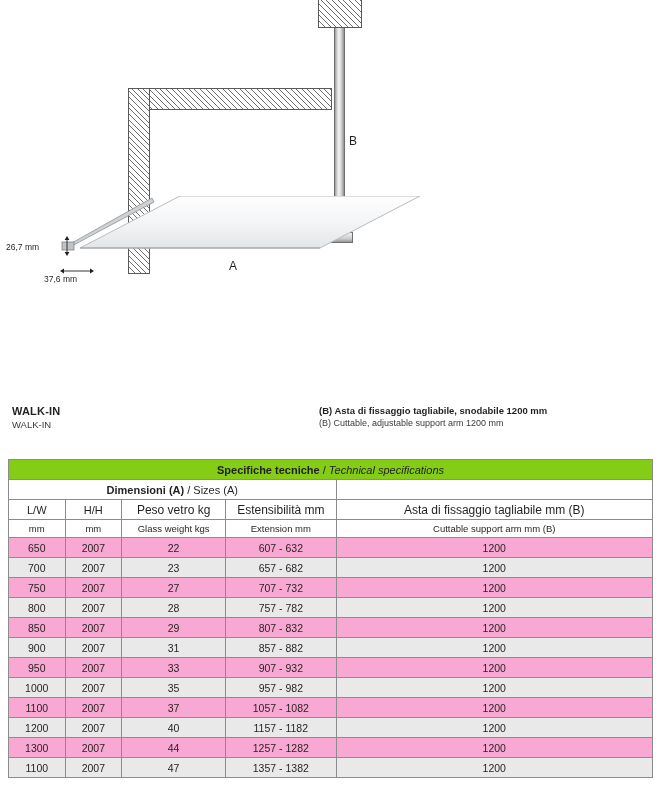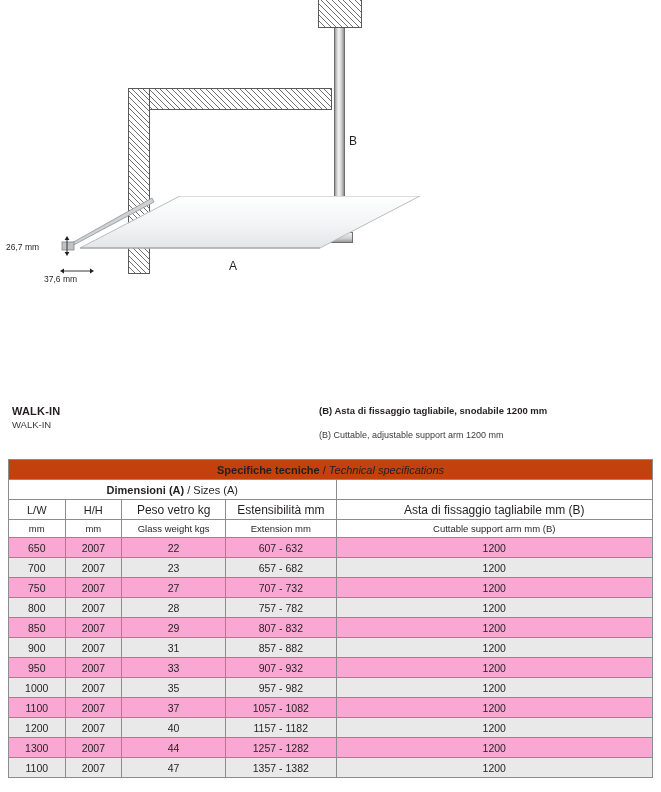--- a/index.html
+++ b/index.html
@@ -167,21 +167,21 @@
     text-align: left;
     width: 330px;
   }
   .head-right .t1 {
     font-size: 9.5px;
     font-weight: bold;
   }
   .head-right .t2 {
     font-size: 9px;
     color: #3a3a3a;
-    margin-top: 14px;
+    margin-top: 2px;
   }
 
   
   .tbl-wrap {
     position: absolute;
     left: 8px;
     top: 459px;
     width: 645px;
   }
   table.spec {
@@ -190,21 +190,21 @@
     font-size: 10.5px;
   }
   table.spec td, table.spec th {
     border: 1px solid #8a8c8e;
     padding: 0;
     text-align: center;
     vertical-align: middle;
     font-weight: normal;
   }
   .band {
-    background: #c2410c;
+    background: #84cc16;
     height: 19px;
     font-size: 11px;
   }
   .band b { font-weight: bold; }
   .band .it { font-style: italic; }
   .dim-band {
     background: #ffffff;
     height: 19px;
     font-size: 11px;
     text-align: left;

